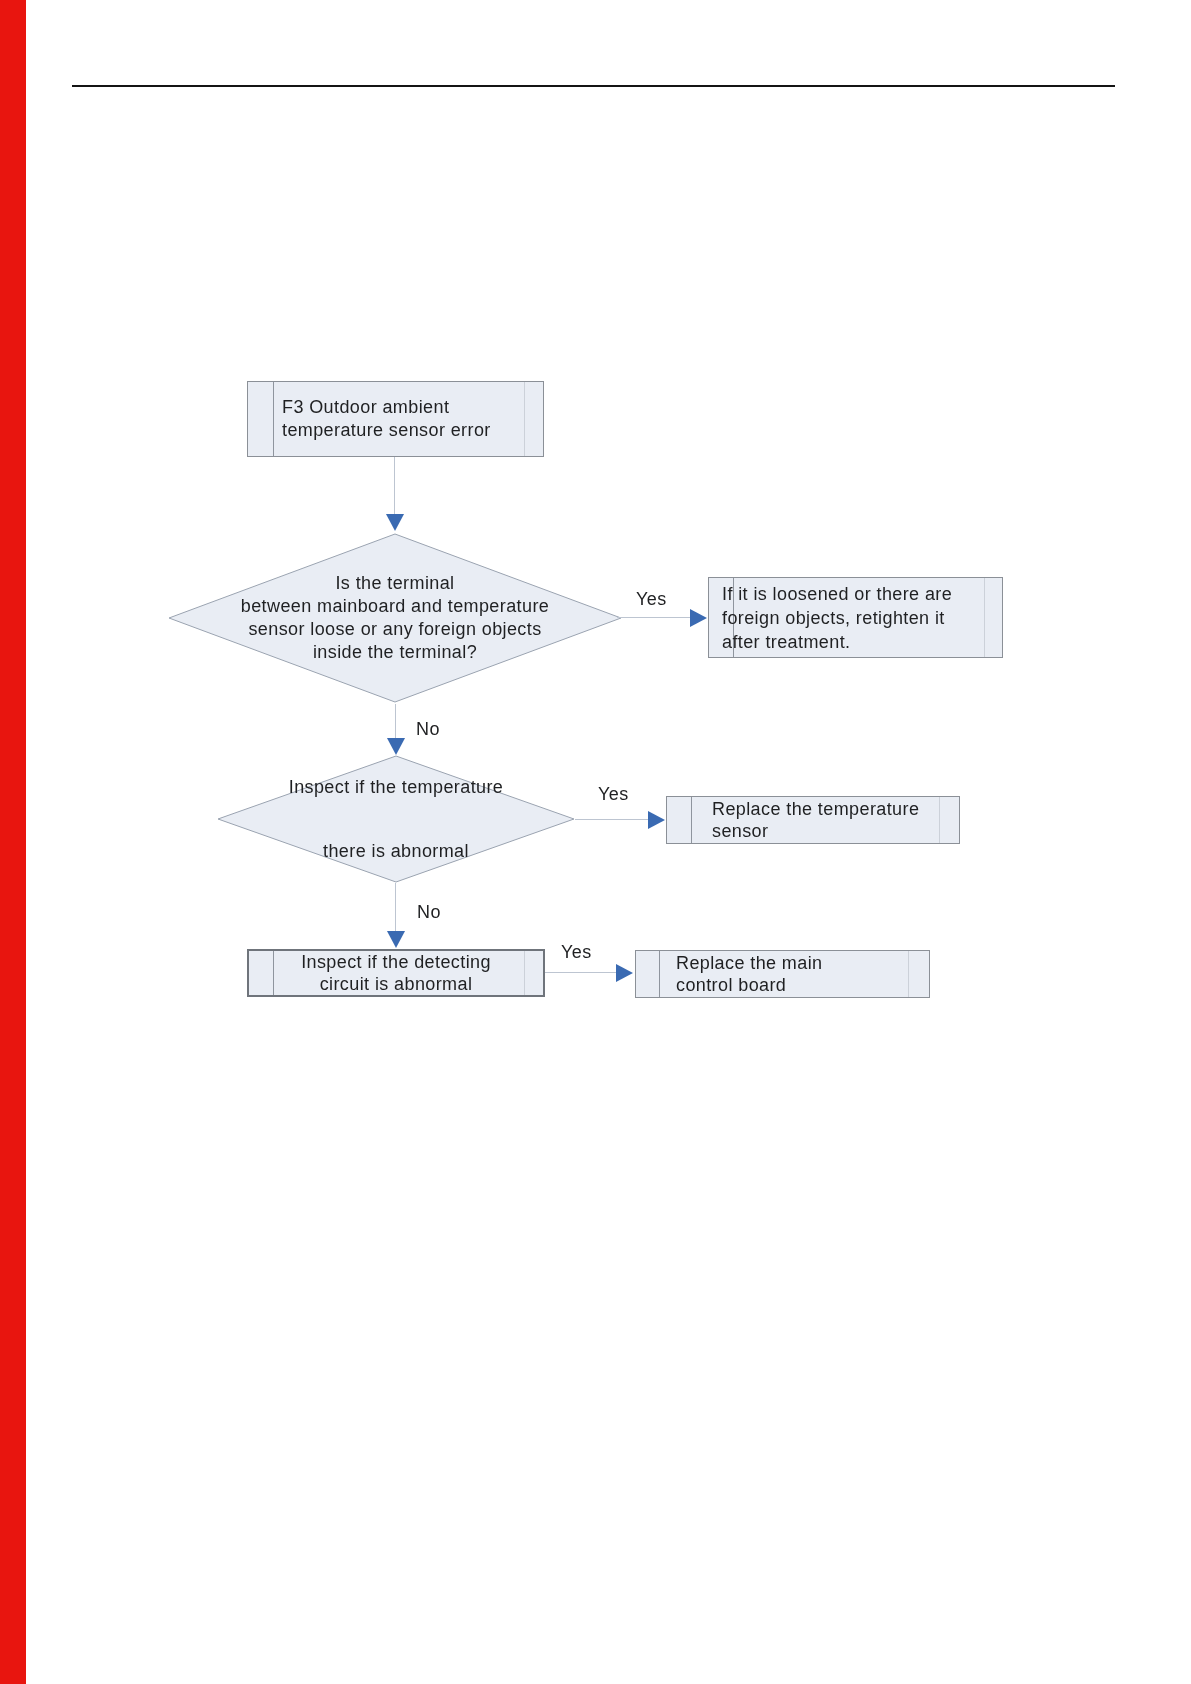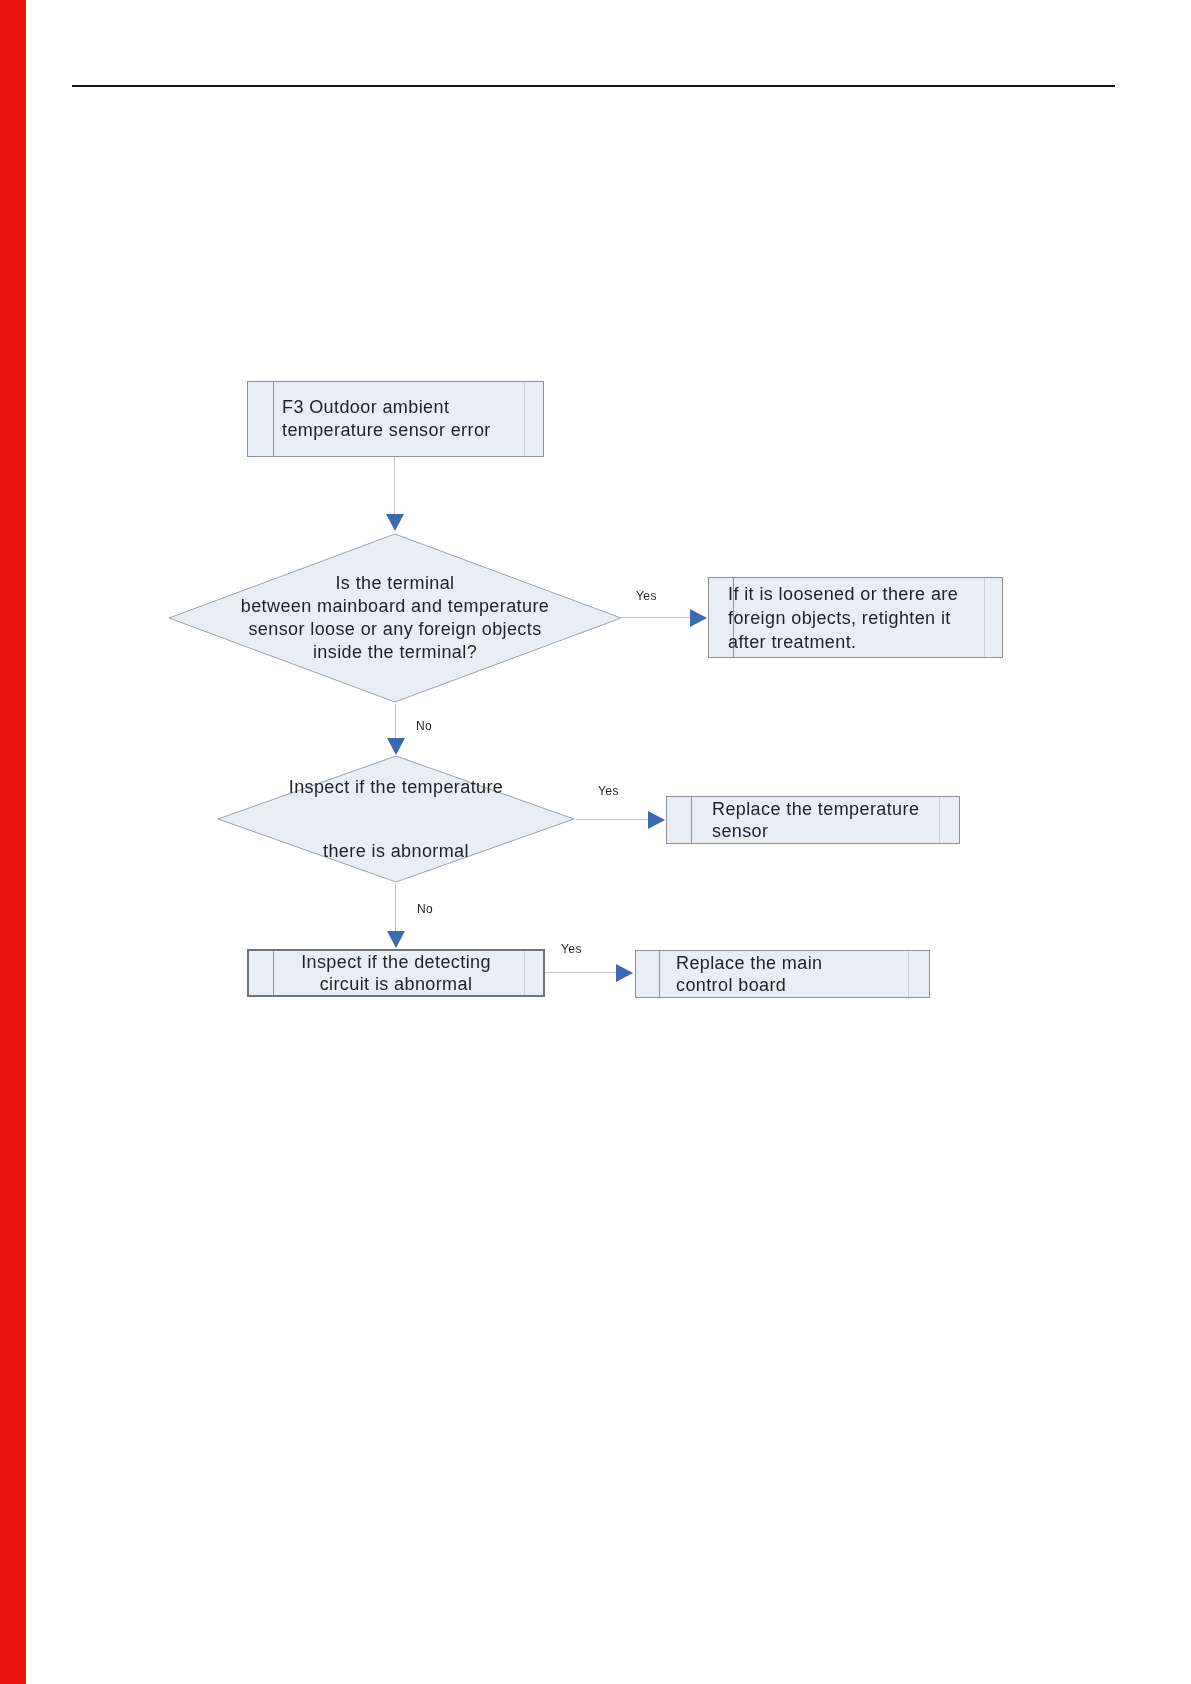--- a/index.html
+++ b/index.html
@@ -30,21 +30,21 @@
   .diamond svg{position:absolute;left:0;top:0;}
   .diamond .txt{position:absolute;left:0;top:0;width:100%;}
 
   .cline{position:absolute;background:#bdc5d1;}
   .cline.v{width:1px;}
   .cline.h{height:1px;}
   .ah{position:absolute;width:0;height:0;}
   .ah.down{border-left:9px solid transparent;border-right:9px solid transparent;border-top:17px solid #3a6ab2;}
   .ah.right{border-top:9px solid transparent;border-bottom:9px solid transparent;border-left:17px solid #3a6ab2;}
 
-  .edge-label{position:absolute;font-size:12px;letter-spacing:0.4px;white-space:nowrap;}
+  .edge-label{position:absolute;font-size:18px;letter-spacing:0.4px;white-space:nowrap;}
 </style>
 </head>
 <body>
 
 <div class="page">
 
   <div class="red-bar"></div>
   <div class="header-rule"></div>
 
   <div>
@@ -73,21 +73,21 @@
       </div>
     </div>
 
     <span class="edge-label" style="left:636px;top:589px;">Yes</span>
     <div class="cline h" style="left:617px;top:617px;width:73px;"></div>
     <div class="ah right" style="left:690px;top:609px;"></div>
 
     <div class="node box" style="left:708px;top:577px;width:295px;height:81px;">
       <span class="vline dark" style="left:24px;"></span>
       <span class="vline faint" style="left:275px;"></span>
-      <div class="txt left" style="padding-left:13px;line-height:24px;margin-left:6px;">
+      <div class="txt left" style="padding-left:13px;line-height:24px;">
         <div class="tl">If it is loosened or there are</div>
         <div class="tl">foreign objects, retighten it</div>
         <div class="tl">after treatment.</div>
       </div>
     </div>
 
     <span class="edge-label" style="left:416px;top:719px;">No</span>
     <div class="cline v" style="left:395px;top:704px;height:35px;"></div>
     <div class="ah down" style="left:387px;top:738px;"></div>
 

